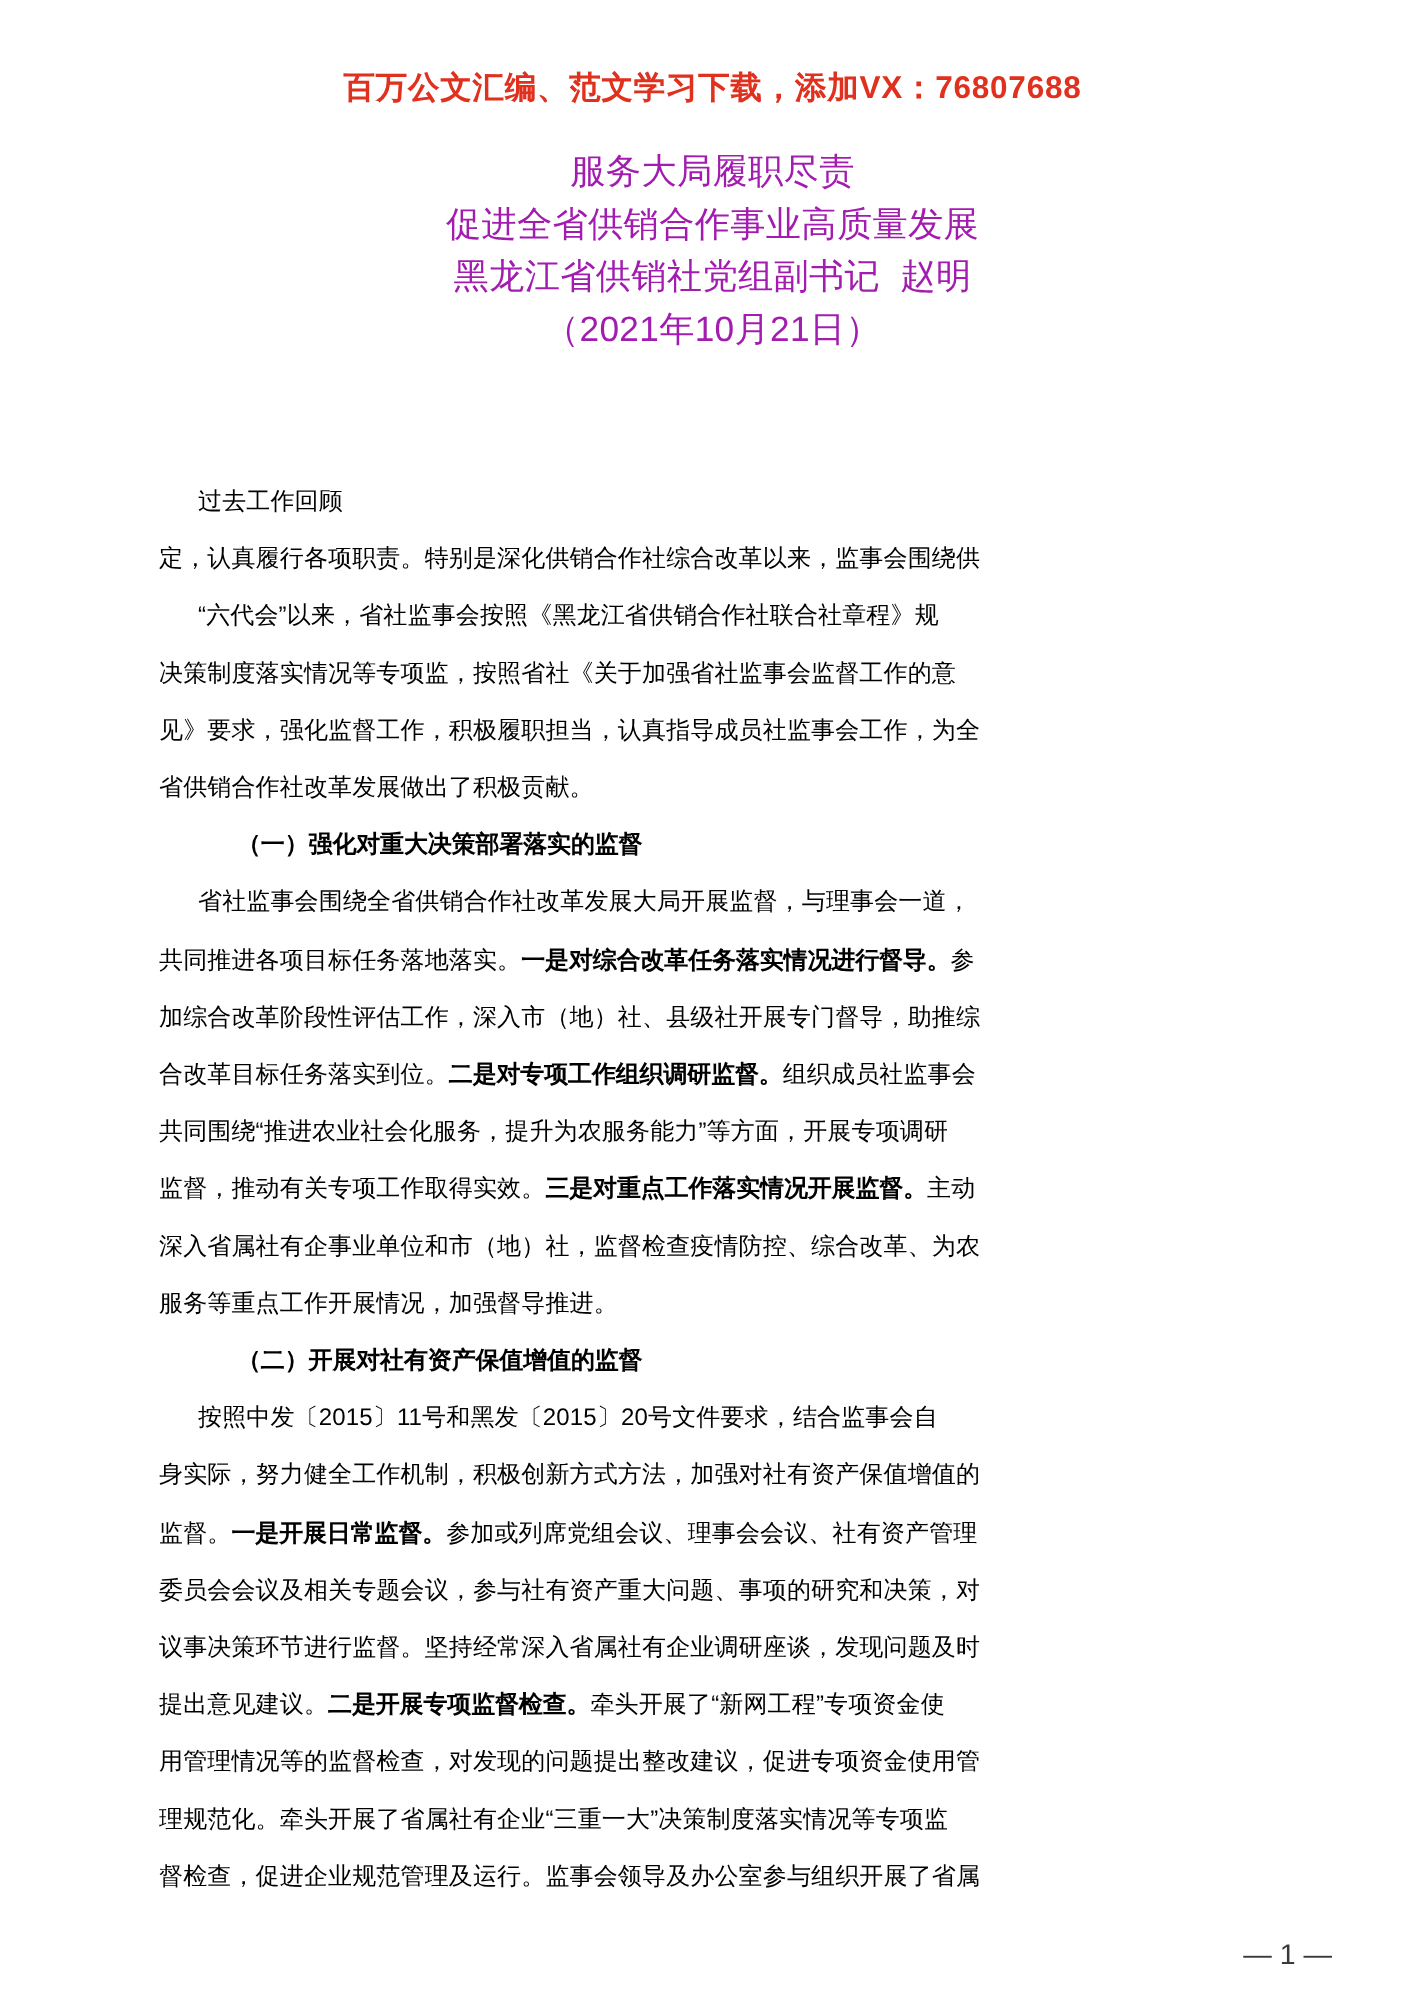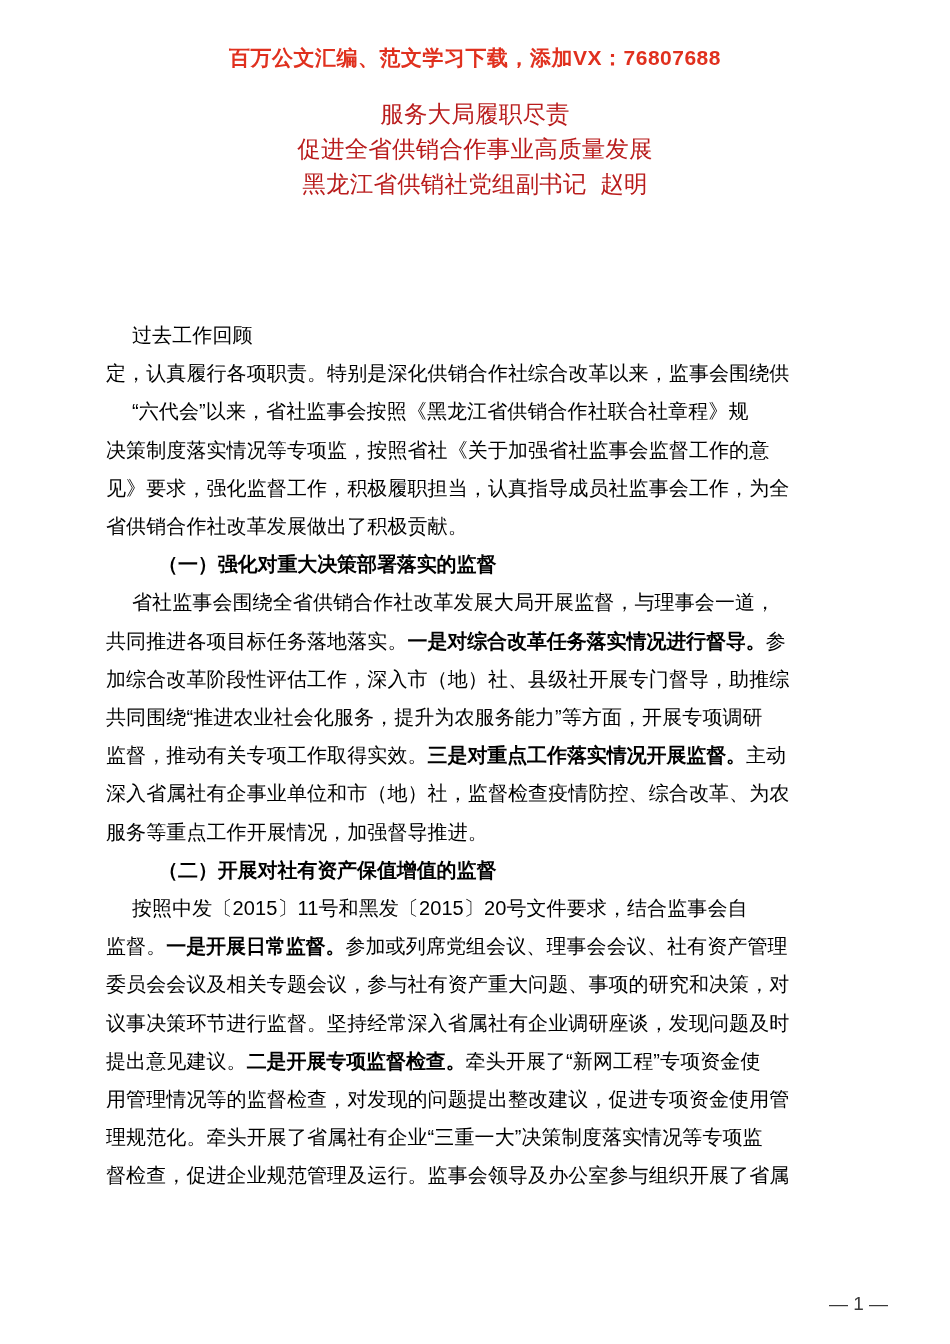--- a/index.html
+++ b/index.html
@@ -36,34 +36,34 @@
   .title-block {
     position: absolute;
     top: 97px;
     left: 0;
     width: 950px;
     text-align: center;
   }
   .title-line {
     font-size: 23.5px;
     line-height: 35px;
-    color: #b91c1c;
+    color: #a21caf;
     white-space: pre;
     letter-spacing: 0.2px;
   }
 
   
   .body-area {
     position: absolute;
     top: 316px;
     left: 106px;
     width: 740px;
   }
   .ln {
-    font-size: 20px;
+    font-size: 16px;
     line-height: 38.2px;
     color: #000;
     white-space: pre;
     letter-spacing: 0.1px;
   }
   .ln b {
     font-weight: 700;
     letter-spacing: -0.1px;
   }
   .ln.heading {
@@ -90,39 +90,42 @@
 <body>
 
 <div class="page">
 
   <div class="promo" style="color: rgb(224, 48, 30);">百万公文汇编、范文学习下载，添加VX：76807688</div>
 
   <div class="title-block">
       <div class="title-line">服务大局履职尽责</div>
       <div class="title-line">促进全省供销合作事业高质量发展</div>
       <div class="title-line">黑龙江省供销社党组副书记  赵明</div>
+      <div class="title-line">（2021年10月21日）</div>
     </div>
 
   <div class="body-area">
       <div class="ln ind1"><span>过去工作回顾</span></div>
       <div class="ln"><span>定，认真履行各项职责。特别是深化供销合作社综合改革以来，监事会围绕供</span></div>
       <div class="ln ind1"><span>“六代会”以来，省社监事会按照《黑龙江省供销合作社联合社章程》规</span></div>
       <div class="ln"><span>决策制度落实情况等专项监，按照省社《关于加强省社监事会监督工作的意</span></div>
       <div class="ln"><span>见》要求，强化监督工作，积极履职担当，认真指导成员社监事会工作，为全</span></div>
       <div class="ln"><span>省供销合作社改革发展做出了积极贡献。</span></div>
       <div class="ln ind2 heading"><b>（一）强化对重大决策部署落实的监督</b></div>
       <div class="ln ind1"><span>省社监事会围绕全省供销合作社改革发展大局开展监督，与理事会一道，</span></div>
       <div class="ln"><span>共同推进各项目标任务落地落实。</span><b>一是对综合改革任务落实情况进行督导。</b><span>参</span></div>
       <div class="ln"><span>加综合改革阶段性评估工作，深入市（地）社、县级社开展专门督导，助推综</span></div>
+      <div class="ln"><span>合改革目标任务落实到位。</span><b>二是对专项工作组织调研监督。</b><span>组织成员社监事会</span></div>
       <div class="ln"><span>共同围绕“推进农业社会化服务，提升为农服务能力”等方面，开展专项调研</span></div>
       <div class="ln"><span>监督，推动有关专项工作取得实效。</span><b>三是对重点工作落实情况开展监督。</b><span>主动</span></div>
       <div class="ln"><span>深入省属社有企事业单位和市（地）社，监督检查疫情防控、综合改革、为农</span></div>
       <div class="ln"><span>服务等重点工作开展情况，加强督导推进。</span></div>
       <div class="ln ind2 heading"><b>（二）开展对社有资产保值增值的监督</b></div>
       <div class="ln ind1"><span>按照中发〔2015〕11号和黑发〔2015〕20号文件要求，结合监事会自</span></div>
+      <div class="ln"><span>身实际，努力健全工作机制，积极创新方式方法，加强对社有资产保值增值的</span></div>
       <div class="ln"><span>监督。</span><b>一是开展日常监督。</b><span>参加或列席党组会议、理事会会议、社有资产管理</span></div>
       <div class="ln"><span>委员会会议及相关专题会议，参与社有资产重大问题、事项的研究和决策，对</span></div>
       <div class="ln"><span>议事决策环节进行监督。坚持经常深入省属社有企业调研座谈，发现问题及时</span></div>
       <div class="ln"><span>提出意见建议。</span><b>二是开展专项监督检查。</b><span>牵头开展了“新网工程”专项资金使</span></div>
       <div class="ln"><span>用管理情况等的监督检查，对发现的问题提出整改建议，促进专项资金使用管</span></div>
       <div class="ln"><span>理规范化。牵头开展了省属社有企业“三重一大”决策制度落实情况等专项监</span></div>
       <div class="ln"><span>督检查，促进企业规范管理及运行。监事会领导及办公室参与组织开展了省属</span></div>
     </div>
 
   <div class="footer">— 1 —</div>

